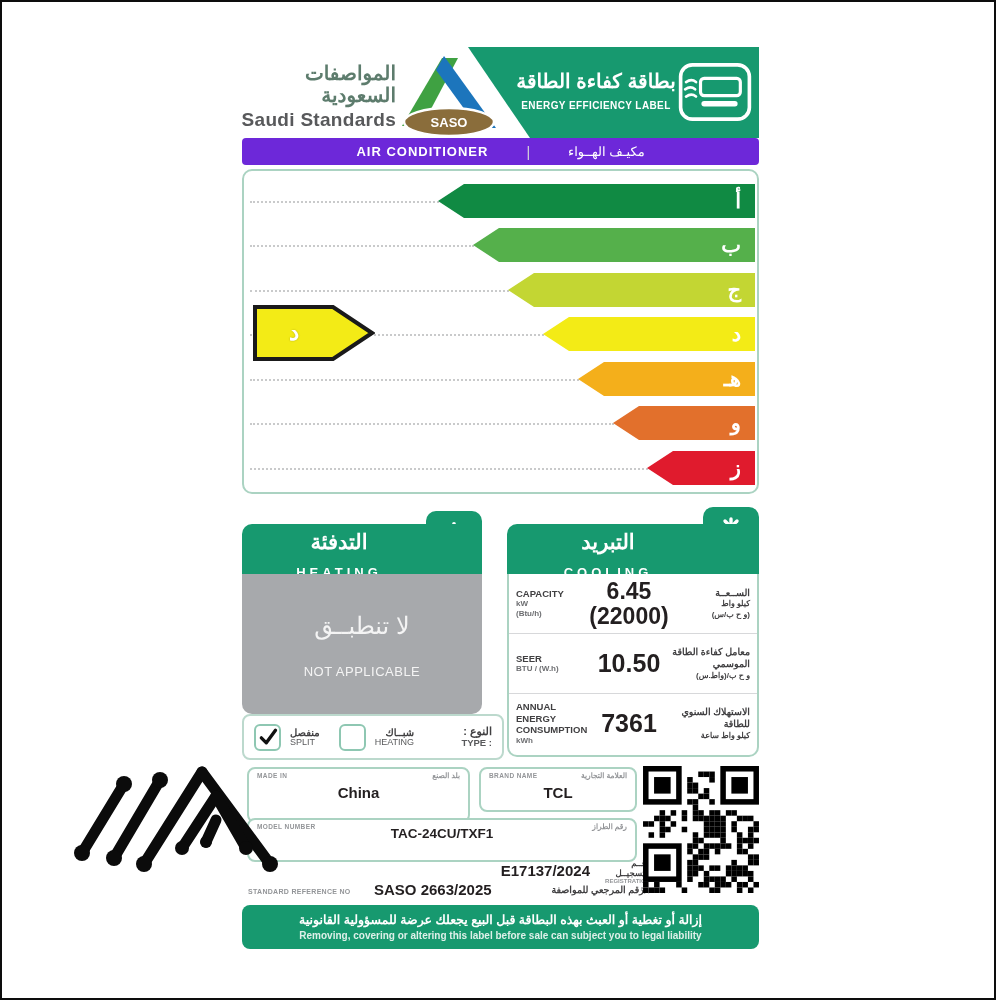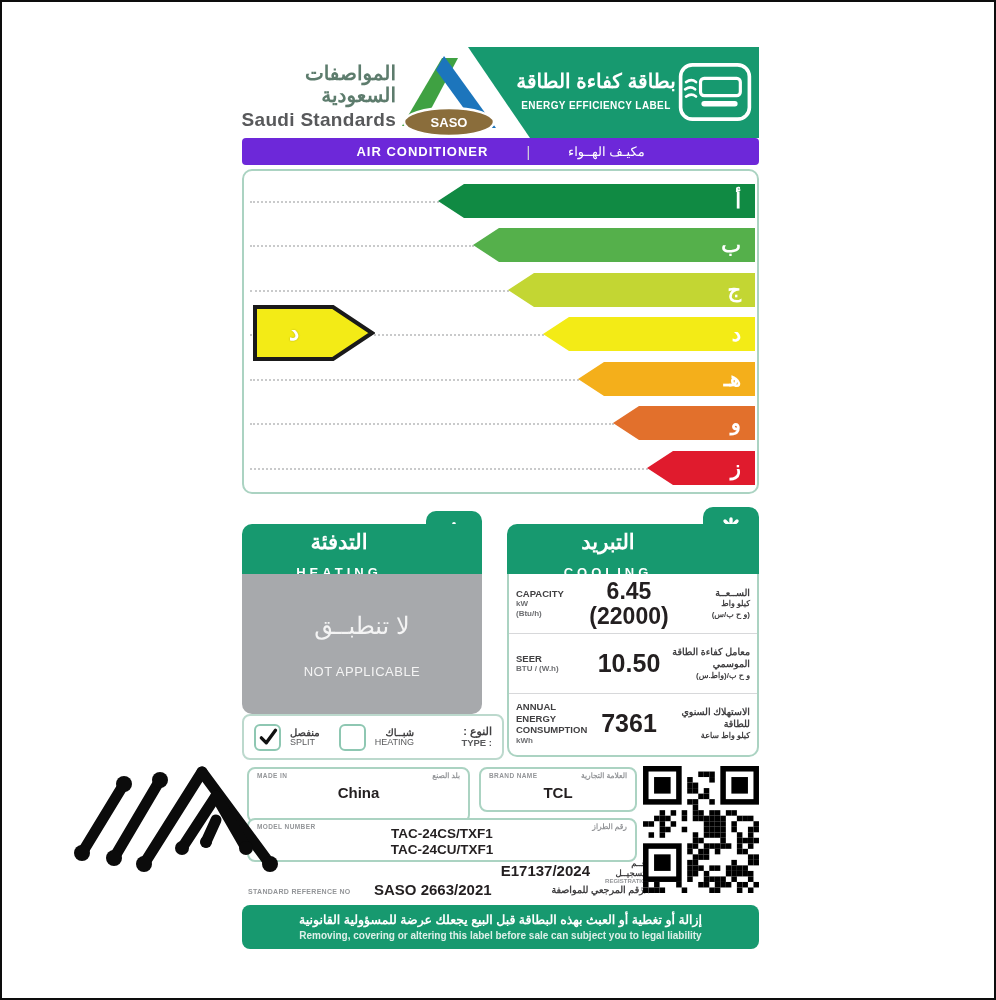--- a/index.html
+++ b/index.html
@@ -315,33 +315,32 @@
   </div>
   <div class="abs info-box brand-box">
     <span class="info-lab-en">BRAND NAME</span>
     <span class="info-lab-ar">العلامة التجارية</span>
     <div class="info-val">TCL</div>
   </div>
   <div class="abs info-box model-box">
     <span class="info-lab-en">MODEL NUMBER</span>
     <span class="info-lab-ar">رقم الطراز</span>
     <div class="model-val">
-      <div>TAC-24CS/TXF1</div>
       <div>TAC-24CU/TXF1</div>
     </div>
   </div>
 
   <div class="abs reg-val">E17137/2024</div>
   <div class="abs reg-labels">
     <div class="reg-ar">رقــم التسجيــل</div>
     <div class="reg-en">REGISTRATION NO</div>
   </div>
 
   <div class="abs std-en">STANDARD REFERENCE NO</div>
-  <div class="abs std-val">SASO 2663/2021</div>
+  <div class="abs std-val">SASO 2663/2025</div>
   <div class="abs std-ar">الرقم المرجعي للمواصفة</div>
 
   <div class="abs qr">
     <svg width="116" height="127" viewBox="0 0 115.5 126.5">
         <g fill="#000">
           <rect x="55" y="5.5" width="5.5" height="5.5"></rect>
           <rect x="60.5" y="5.5" width="5.5" height="5.5"></rect>
           <rect x="66" y="5.5" width="5.5" height="5.5"></rect>
           <rect x="44" y="11" width="5.5" height="5.5"></rect>
           <rect x="66" y="11" width="5.5" height="5.5"></rect>

